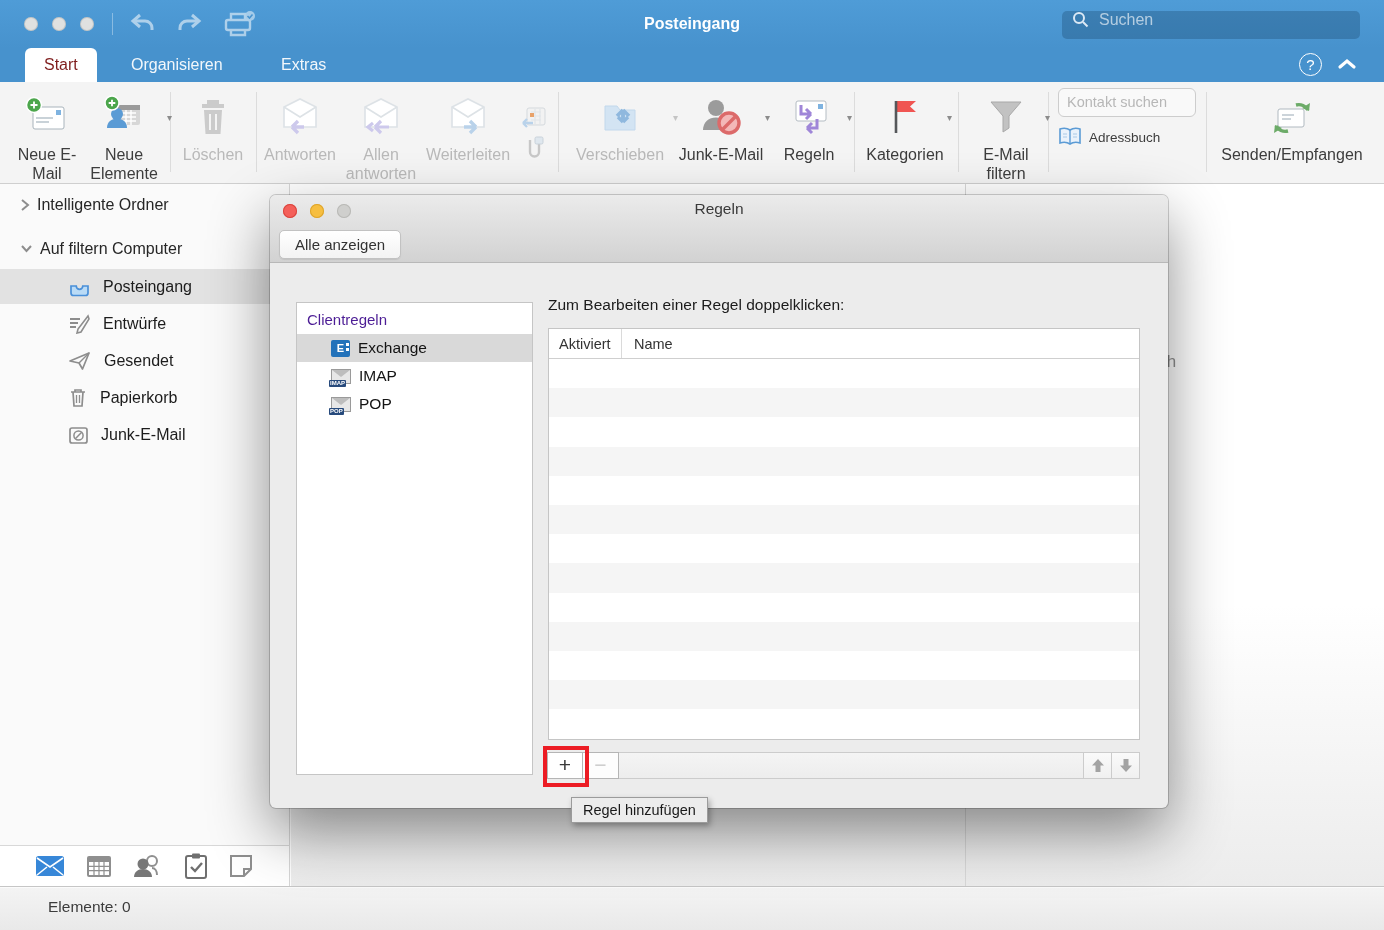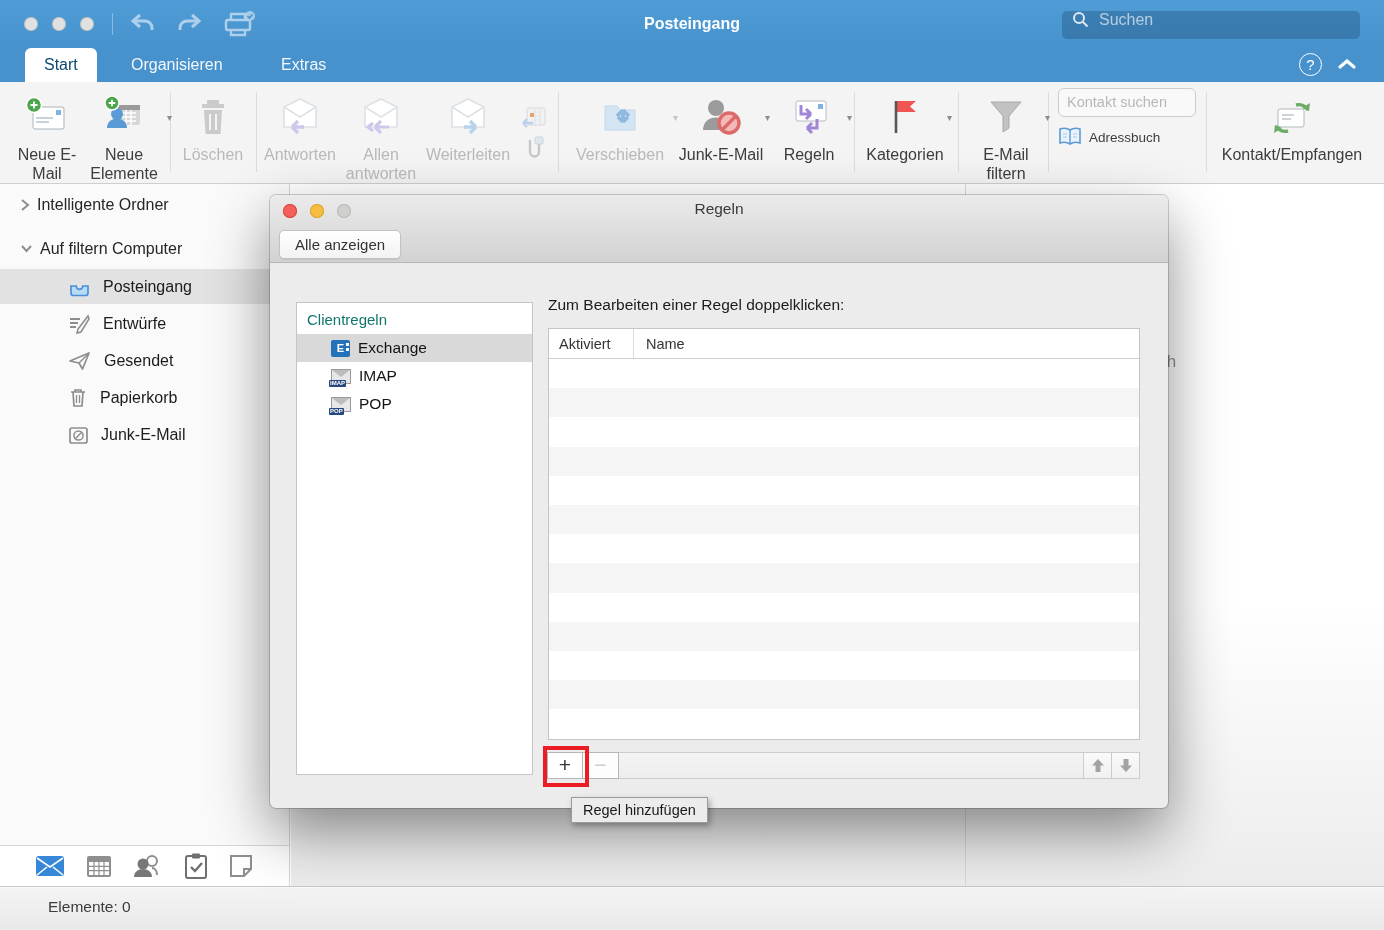--- a/index.html
+++ b/index.html
@@ -18,21 +18,21 @@
     text-align:center; color:#fff; font-size:16px; font-weight:bold; pointer-events:none; }
   .searchbox { position:absolute; right:24px; top:11px; width:298px; height:28px;
     background:rgba(0,30,60,.22); border-radius:5px; display:flex; align-items:flex-start;
     padding:0 10px; gap:10px; }
   .searchbox span { color:rgba(255,255,255,.62); font-size:16px; }
 
   
   .tabrow { position:absolute; left:0; top:48px; width:1384px; height:34px; background:#4792cd; }
   .tab { position:absolute; top:0; height:34px; line-height:34px; padding:0 19px;
     color:#f2f7fb; font-size:16px; }
-  .tab.active { background:#fff; border-radius:6px 6px 0 0; color:#0c4a6e; }
+  .tab.active { background:#fff; border-radius:6px 6px 0 0; color:#7f1d1d; }
   .help-circle { position:absolute; right:62px; top:5px; width:23px; height:23px;
     border:1.8px solid #fff; border-radius:50%; color:#fff; font-size:15px;
     text-align:center; line-height:21px; }
   .rib-collapse { position:absolute; right:26px; top:8px; }
 
   
   .ribbon { position:absolute; left:0; top:82px; width:1384px; height:102px;
     background:#f4f4f4; border-bottom:1px solid #cfcfcf; }
   .rsep { position:absolute; top:10px; height:80px; width:1px; background:#dcdcdc; }
   .rbtn { position:absolute; top:6px; text-align:center; }
@@ -80,39 +80,39 @@
   .dlg-lights { position:absolute; left:13px; top:9px; display:flex; gap:13px; }
   .dlg-light { width:14px; height:14px; border-radius:50%; }
   .dlg-title { position:absolute; left:0; right:0; top:5px; text-align:center;
     font-size:15.5px; color:#3a3a3a; }
   .showall-btn { position:absolute; left:9px; top:35px; height:29px; padding:0 15px;
     background:linear-gradient(#ffffff,#f3f3f3); border:1px solid #c2c2c2; border-radius:5px;
     font-size:15px; color:#333; line-height:27px; box-shadow:0 1px 1px rgba(0,0,0,.08); }
 
   .accounts-box { position:absolute; left:26px; top:107px; width:237px; height:473px;
     background:#fff; border:1px solid #c5c5c5; }
-  .accounts-header { padding:8px 10px 6px; color:#0f766e; font-size:15px; }
+  .accounts-header { padding:8px 10px 6px; color:#4c1d95; font-size:15px; }
   .account-row { height:28px; display:flex; align-items:center; gap:8px;
     padding-left:34px; font-size:15.5px; color:#141414; }
   .account-row.selected { background:#d9d9d9; }
   .acc-badge { width:19px; height:17px; border-radius:2px; background:#2372ba; color:#fff;
     font-size:11px; font-weight:bold; text-align:center; line-height:17px; position:relative; }
   .env-badge { position:relative; width:20px; height:15px; background:#e7e7e7;
     border:1px solid #9a9a9a; }
   .env-badge:before { content:""; position:absolute; left:0; top:0; width:0; height:0;
     border:9px solid transparent; border-top:7px solid #bdbdbd; }
   .env-tag { position:absolute; left:-3px; bottom:-4px; background:#274a7c; color:#fff;
     font-size:6px; font-weight:bold; padding:0 1px; line-height:7px; border-radius:1px; }
 
   .instruction { position:absolute; left:278px; top:101px; font-size:15.5px; color:#1b1b1b; }
   .rules-table { position:absolute; left:278px; top:133px; width:592px; height:412px;
     background:#fff; border:1px solid #c5c5c5; }
   .rt-head { display:flex; height:30px; border-bottom:1px solid #cfcfcf;
     font-size:14.5px; color:#333; align-items:center; }
-  .rt-col1 { width:85px; padding-left:10px; border-right:1px solid #dadada; height:100%;
+  .rt-col1 { width:73px; padding-left:10px; border-right:1px solid #dadada; height:100%;
     display:flex; align-items:center; }
   .rt-col2 { padding-left:12px; }
   .rt-row { height:29.2px; }
   .rt-row:nth-child(even) { background:#f5f5f5; }
 
   .btnbar { position:absolute; left:277px; top:557px; width:593px; height:27px; display:flex; }
   .bb-btn { width:36px; height:27px; border:1px solid #b5b5b5; background:#fff;
     font-size:21px; color:#3a3a3a; text-align:center; line-height:24px; }
   .bb-btn.disabled { color:#cccccc; background:#fdfdfd; }
   .bb-bar { flex:1; border:1px solid #cccccc; border-left:none; background:linear-gradient(#f4f4f4,#ededed); }
@@ -345,21 +345,21 @@
       <div class="ricon">
           <svg width="48" height="44" viewBox="0 0 48 44">
         <rect x="10" y="14" width="26" height="18" rx="2" fill="#fff" stroke="#b0b9c0"></rect>
         <path d="M14 20h12M14 24h9" stroke="#ccd4da" stroke-width="2"></path>
         <path d="M28 10a10 9 0 0 1 12 5" fill="none" stroke="#6cab68" stroke-width="3.4"></path>
         <path d="M42 8l-1 8-7-3z" fill="#6cab68"></path>
         <path d="M20 36a10 9 0 0 1-12-5" fill="none" stroke="#6cab68" stroke-width="3.4"></path>
         <path d="M6 38l1-8 7 3z" fill="#6cab68"></path>
       </svg>
         </div>
-      <div class="rlabel">Kontakt/Empfangen</div>
+      <div class="rlabel">Senden/Empfangen</div>
     </div>
   </div>
 
   <div class="content">
     <div class="content-divider"></div>
     <div class="read-frag">wäh</div>
   </div>
 
   <div class="sidebar">
     <div class="side-section" style="top:8px">

